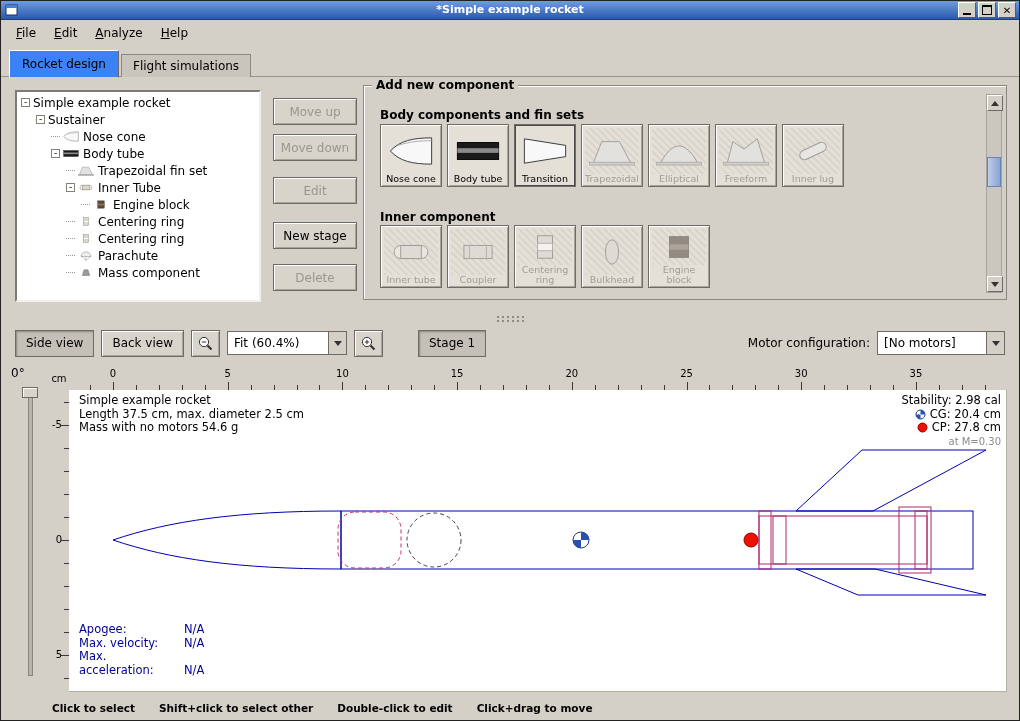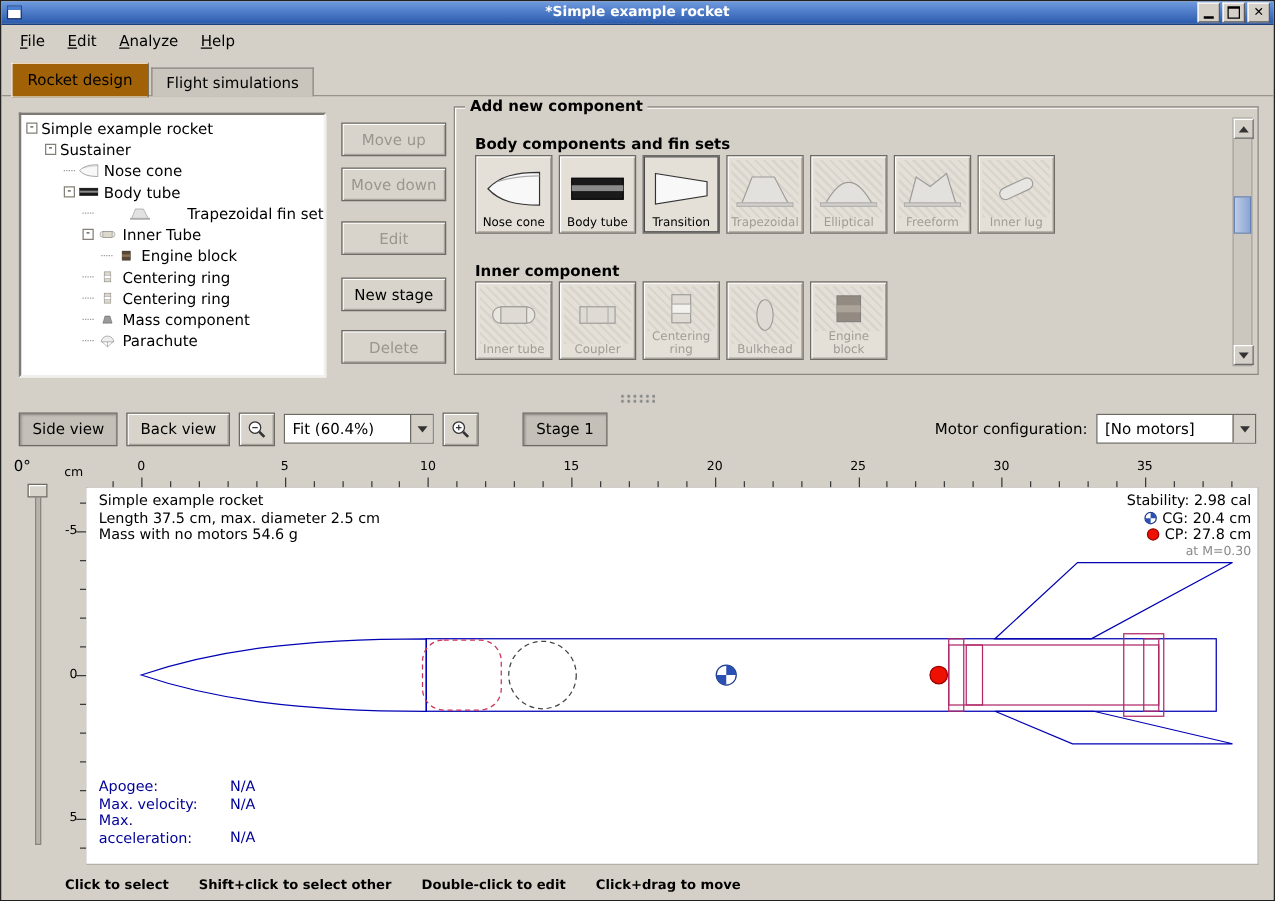--- a/index.html
+++ b/index.html
@@ -16,21 +16,21 @@
   .g-close{font-size:10px;font-weight:bold;}
 
   
   #menubar{height:26px;display:flex;align-items:center;padding-left:6px;}
   .menu-item{padding:4px 9px;font-size:12px;}
 
   
   #tabrow{height:31px;display:flex;align-items:flex-end;padding-left:8px;position:relative;}
   #tabrow::after{content:"";position:absolute;left:0;right:0;bottom:0;height:1px;background:#98948c;}
   .tab{position:relative;z-index:1;font-size:12px;padding:4px 11px;border:1px solid #8a8680;border-bottom:none;background:#c9c5bd;margin-right:2px;}
-  .tab.active{background:#a16207;border-color:#fff #6a6a6a #d4d0c8 #fff;padding:6px 12px;margin-bottom:-1px;border-bottom:1px solid #d4d0c8;z-index:2;}
+  .tab.active{background:#3b82f6;border-color:#fff #6a6a6a #d4d0c8 #fff;padding:6px 12px;margin-bottom:-1px;border-bottom:1px solid #d4d0c8;z-index:2;}
 
   
   #design{position:relative;height:236px;}
   #tree-panel{position:absolute;left:14px;top:13px;width:246px;height:212px;background:#fff;border:2px solid;border-color:#7e7a74 #f2f0ec #f2f0ec #7e7a74;overflow:hidden;padding-top:2px;box-sizing:border-box;}
   .tree-row{display:flex;align-items:center;height:17px;font-size:12px;white-space:nowrap;}
   .expander{width:9px;height:9px;box-sizing:border-box;border:1px solid #848078;background:#fff;font-size:9px;line-height:6px;text-align:center;flex:none;margin-right:3px;}
   .stub{width:9px;height:0;border-top:1px dotted #999;flex:none;margin-right:3px;}
   .tree-icon{flex:none;margin-right:4px;display:flex;}
 
   .action-btn{position:absolute;left:272px;width:82px;height:25px;font-size:12px;background:#d8d4cc;border:1px solid #6e6a64;box-shadow:inset 1px 1px 0 #fff,inset -1px -1px 0 #a8a49c;display:flex;align-items:center;justify-content:center;cursor:default;}
@@ -156,21 +156,21 @@
         <div class="tree-row" style="padding-left: 34px;">
           <div class="expander">-</div>
           <span class="tree-icon">
             <svg width="16" height="11" viewBox="0 0 48 32">
               <rect x="2" y="7" width="44" height="18" fill="#1a1a1a" stroke="#000"></rect>
               <rect x="2" y="13" width="44" height="5" fill="#8a8a8a"></rect>
             </svg>
           </span>
           <span class="tree-label">Body tube</span>
         </div>
-        <div class="tree-row" style="padding-left: 49px; justify-content: space-between;">
+        <div class="tree-row" style="padding-left: 49px;">
           <div class="stub"></div>
           <span class="tree-icon">
             <svg width="16" height="11" viewBox="0 0 48 32">
               <path d="M4,29 L13,6 L32,6 L44,29 Z" fill="#e2e2e2" stroke="#666"></path>
               <rect x="0" y="28" width="48" height="3" fill="#c2c2c2" stroke="#888"></rect>
             </svg>
           </span>
           <span class="tree-label">Trapezoidal fin set</span>
         </div>
         <div class="tree-row" style="padding-left: 49px;">
@@ -210,34 +210,34 @@
               <rect x="16" y="4" width="16" height="24" fill="#ddd8cc" stroke="#666"></rect>
               <rect x="16" y="12" width="16" height="8" fill="#fff" stroke="#888"></rect>
             </svg>
           </span>
           <span class="tree-label">Centering ring</span>
         </div>
         <div class="tree-row" style="padding-left: 49px;">
           <div class="stub"></div>
           <span class="tree-icon">
             <svg width="16" height="11" viewBox="0 0 48 32">
-              <path d="M13,25 L18,8 L30,8 L35,25 Z" fill="#9a9a9a" stroke="#444"></path>
-            </svg>
-          </span>
-          <span class="tree-label">Mass component</span>
-        </div>
-        <div class="tree-row" style="padding-left: 49px;">
-          <div class="stub"></div>
-          <span class="tree-icon">
-            <svg width="16" height="11" viewBox="0 0 48 32">
               <path d="M9,19 A15,14 0 0 1 39,19 Z" fill="#eee" stroke="#555"></path>
               <path d="M11,19 L24,31 M24,19 L24,31 M37,19 L24,31" stroke="#555" fill="none"></path>
             </svg>
           </span>
           <span class="tree-label">Parachute</span>
+        </div>
+        <div class="tree-row" style="padding-left: 49px;">
+          <div class="stub"></div>
+          <span class="tree-icon">
+            <svg width="16" height="11" viewBox="0 0 48 32">
+              <path d="M13,25 L18,8 L30,8 L35,25 Z" fill="#9a9a9a" stroke="#444"></path>
+            </svg>
+          </span>
+          <span class="tree-label">Mass component</span>
         </div>
       </div>
     <div id="actions">
         <div class="action-btn disabled" style="top: 21px;">Move up</div>
         <div class="action-btn disabled" style="top: 57px;">Move down</div>
         <div class="action-btn disabled" style="top: 100px;">Edit</div>
         <div class="action-btn" style="top: 145px;">New stage</div>
         <div class="action-btn disabled" style="top: 187px;">Delete</div>
       </div>
     <div id="group">

